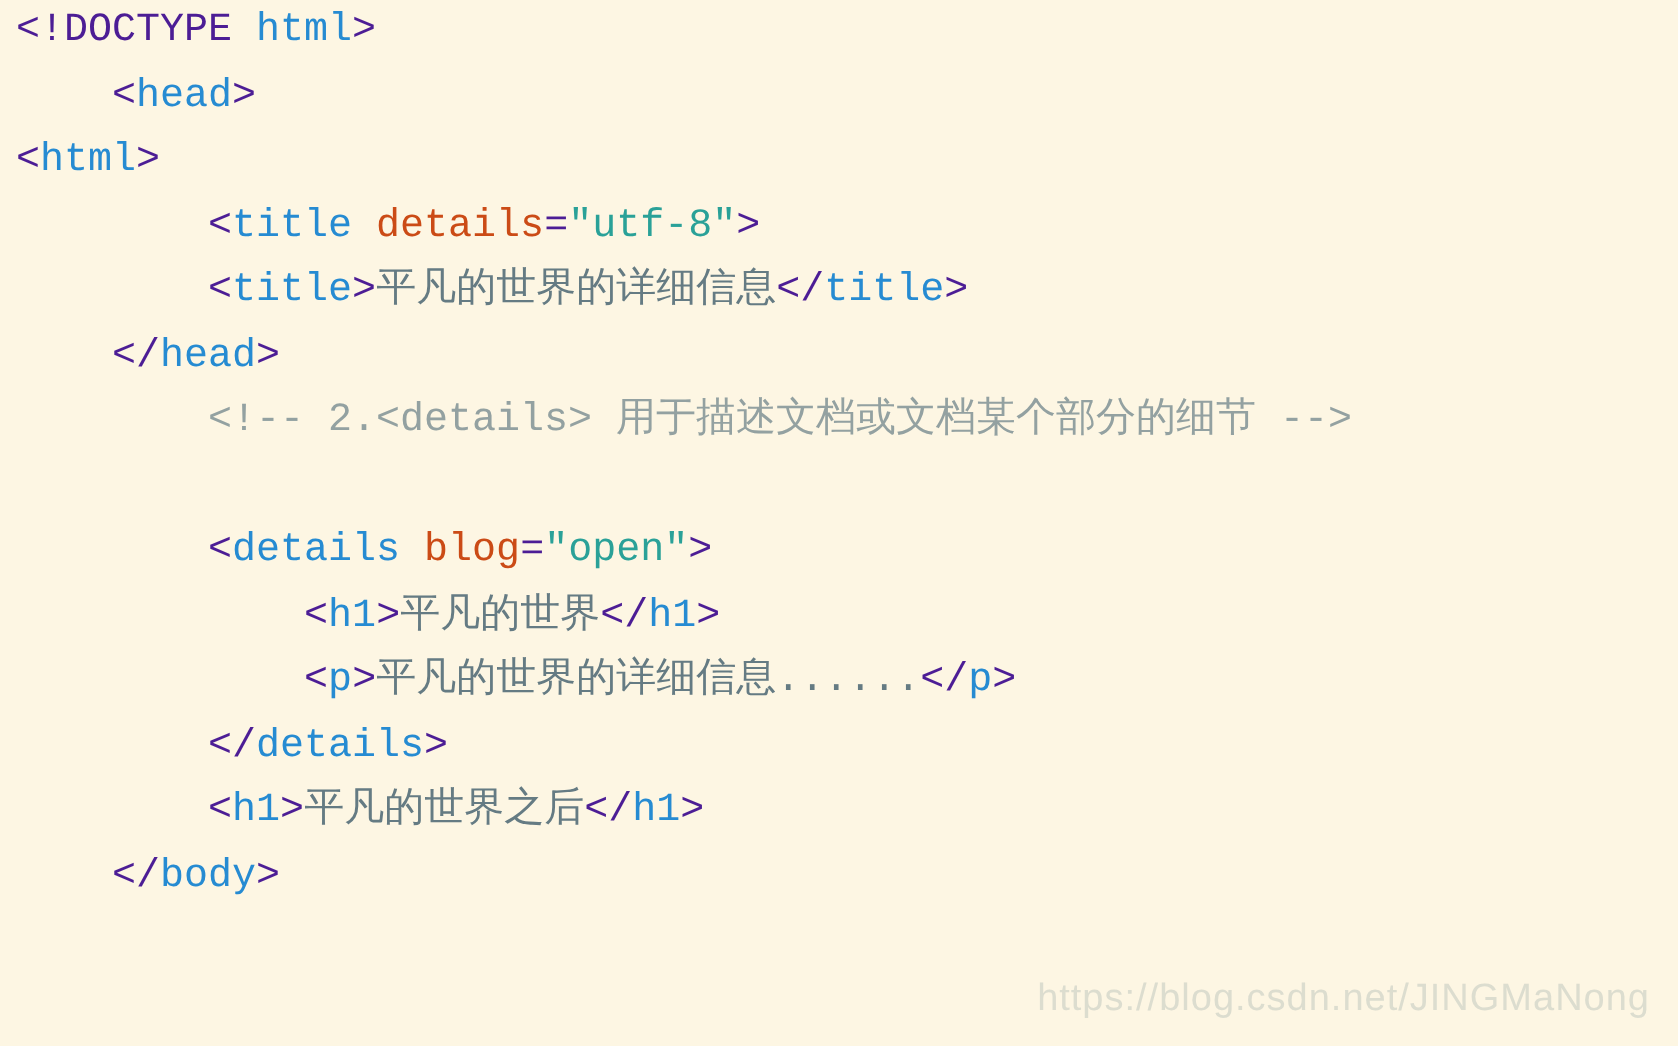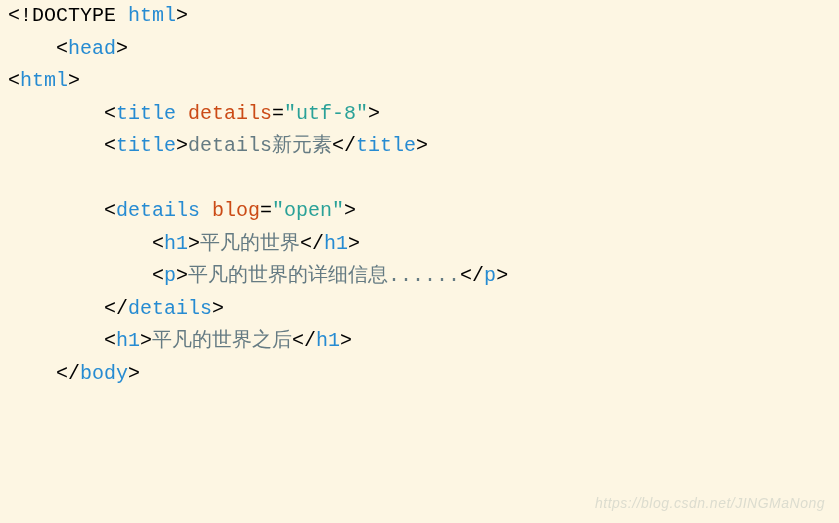--- a/index.html
+++ b/index.html
@@ -16,51 +16,52 @@
   }
   .code {
     padding: 0 8px;
     line-height: 32.5px;
   }
   .line {
     white-space: pre;
   }
   .tag-name { color: #268bd2; text-align: center; }
   .attr-name { color: #cb4b16; }
-  .bracket { color: #000000; }
+  .bracket { color: #4c1d95; }
   .attr-value { color: #2aa198; }
   .text-content { color: #657b83; }
   .comment { color: #93a1a1; }
   .watermark {
     position: absolute;
     bottom: 12px;
     right: 14px;
-    font-size: 14px;
+    font-size: 19px;
     color: rgba(147,161,161,0.3);
     font-family: Arial, sans-serif;
     letter-spacing: 0.5px;
-    font-style: italic;
   }
 </style>
 </head>
 <body>
 
 <div class="code">
   <div class="line"><span class="bracket">&lt;!DOCTYPE </span><span class="tag-name">html</span><span class="bracket">&gt;</span></div>
 
   <div class="line">    <span class="bracket">&lt;</span><span class="tag-name">head</span><span class="bracket">&gt;</span></div>
 
   <div class="line"><span class="bracket">&lt;</span><span class="tag-name">html</span><span class="bracket">&gt;</span></div>
 
   <div class="line">        <span class="bracket">&lt;</span><span class="tag-name">title</span><span class="attr-name"> details</span><span class="bracket">=</span><span class="attr-value">"utf-8"</span><span class="bracket">&gt;</span></div>
 
-  <div class="line">        <span class="bracket">&lt;</span><span class="tag-name">title</span><span class="bracket">&gt;</span><span class="text-content">details新元素</span><span class="bracket">&lt;/</span><span class="tag-name">title</span><span class="bracket">&gt;</span></div>
+  <div class="line">        <span class="bracket">&lt;</span><span class="tag-name">title</span><span class="bracket">&gt;</span><span class="text-content">平凡的世界的详细信息</span><span class="bracket">&lt;/</span><span class="tag-name">title</span><span class="bracket">&gt;</span></div>
+
+  <div class="line">    <span class="bracket">&lt;/</span><span class="tag-name">head</span><span class="bracket">&gt;</span></div>
 
 
-
+  <div class="line">        <span class="comment">&lt;!-- 2.&lt;details&gt; 用于描述文档或文档某个部分的细节 --&gt;</span></div>
 
   <div class="line"> </div>
 
   <div class="line">        <span class="bracket">&lt;</span><span class="tag-name">details</span><span class="attr-name"> blog</span><span class="bracket">=</span><span class="attr-value">"open"</span><span class="bracket">&gt;</span></div>
 
   <div class="line">            <span class="bracket">&lt;</span><span class="tag-name">h1</span><span class="bracket">&gt;</span><span class="text-content">平凡的世界</span><span class="bracket">&lt;/</span><span class="tag-name">h1</span><span class="bracket">&gt;</span></div>
 
   <div class="line">            <span class="bracket">&lt;</span><span class="tag-name">p</span><span class="bracket">&gt;</span><span class="text-content">平凡的世界的详细信息......</span><span class="bracket">&lt;/</span><span class="tag-name">p</span><span class="bracket">&gt;</span></div>
 
   <div class="line">        <span class="bracket">&lt;/</span><span class="tag-name">details</span><span class="bracket">&gt;</span></div>

